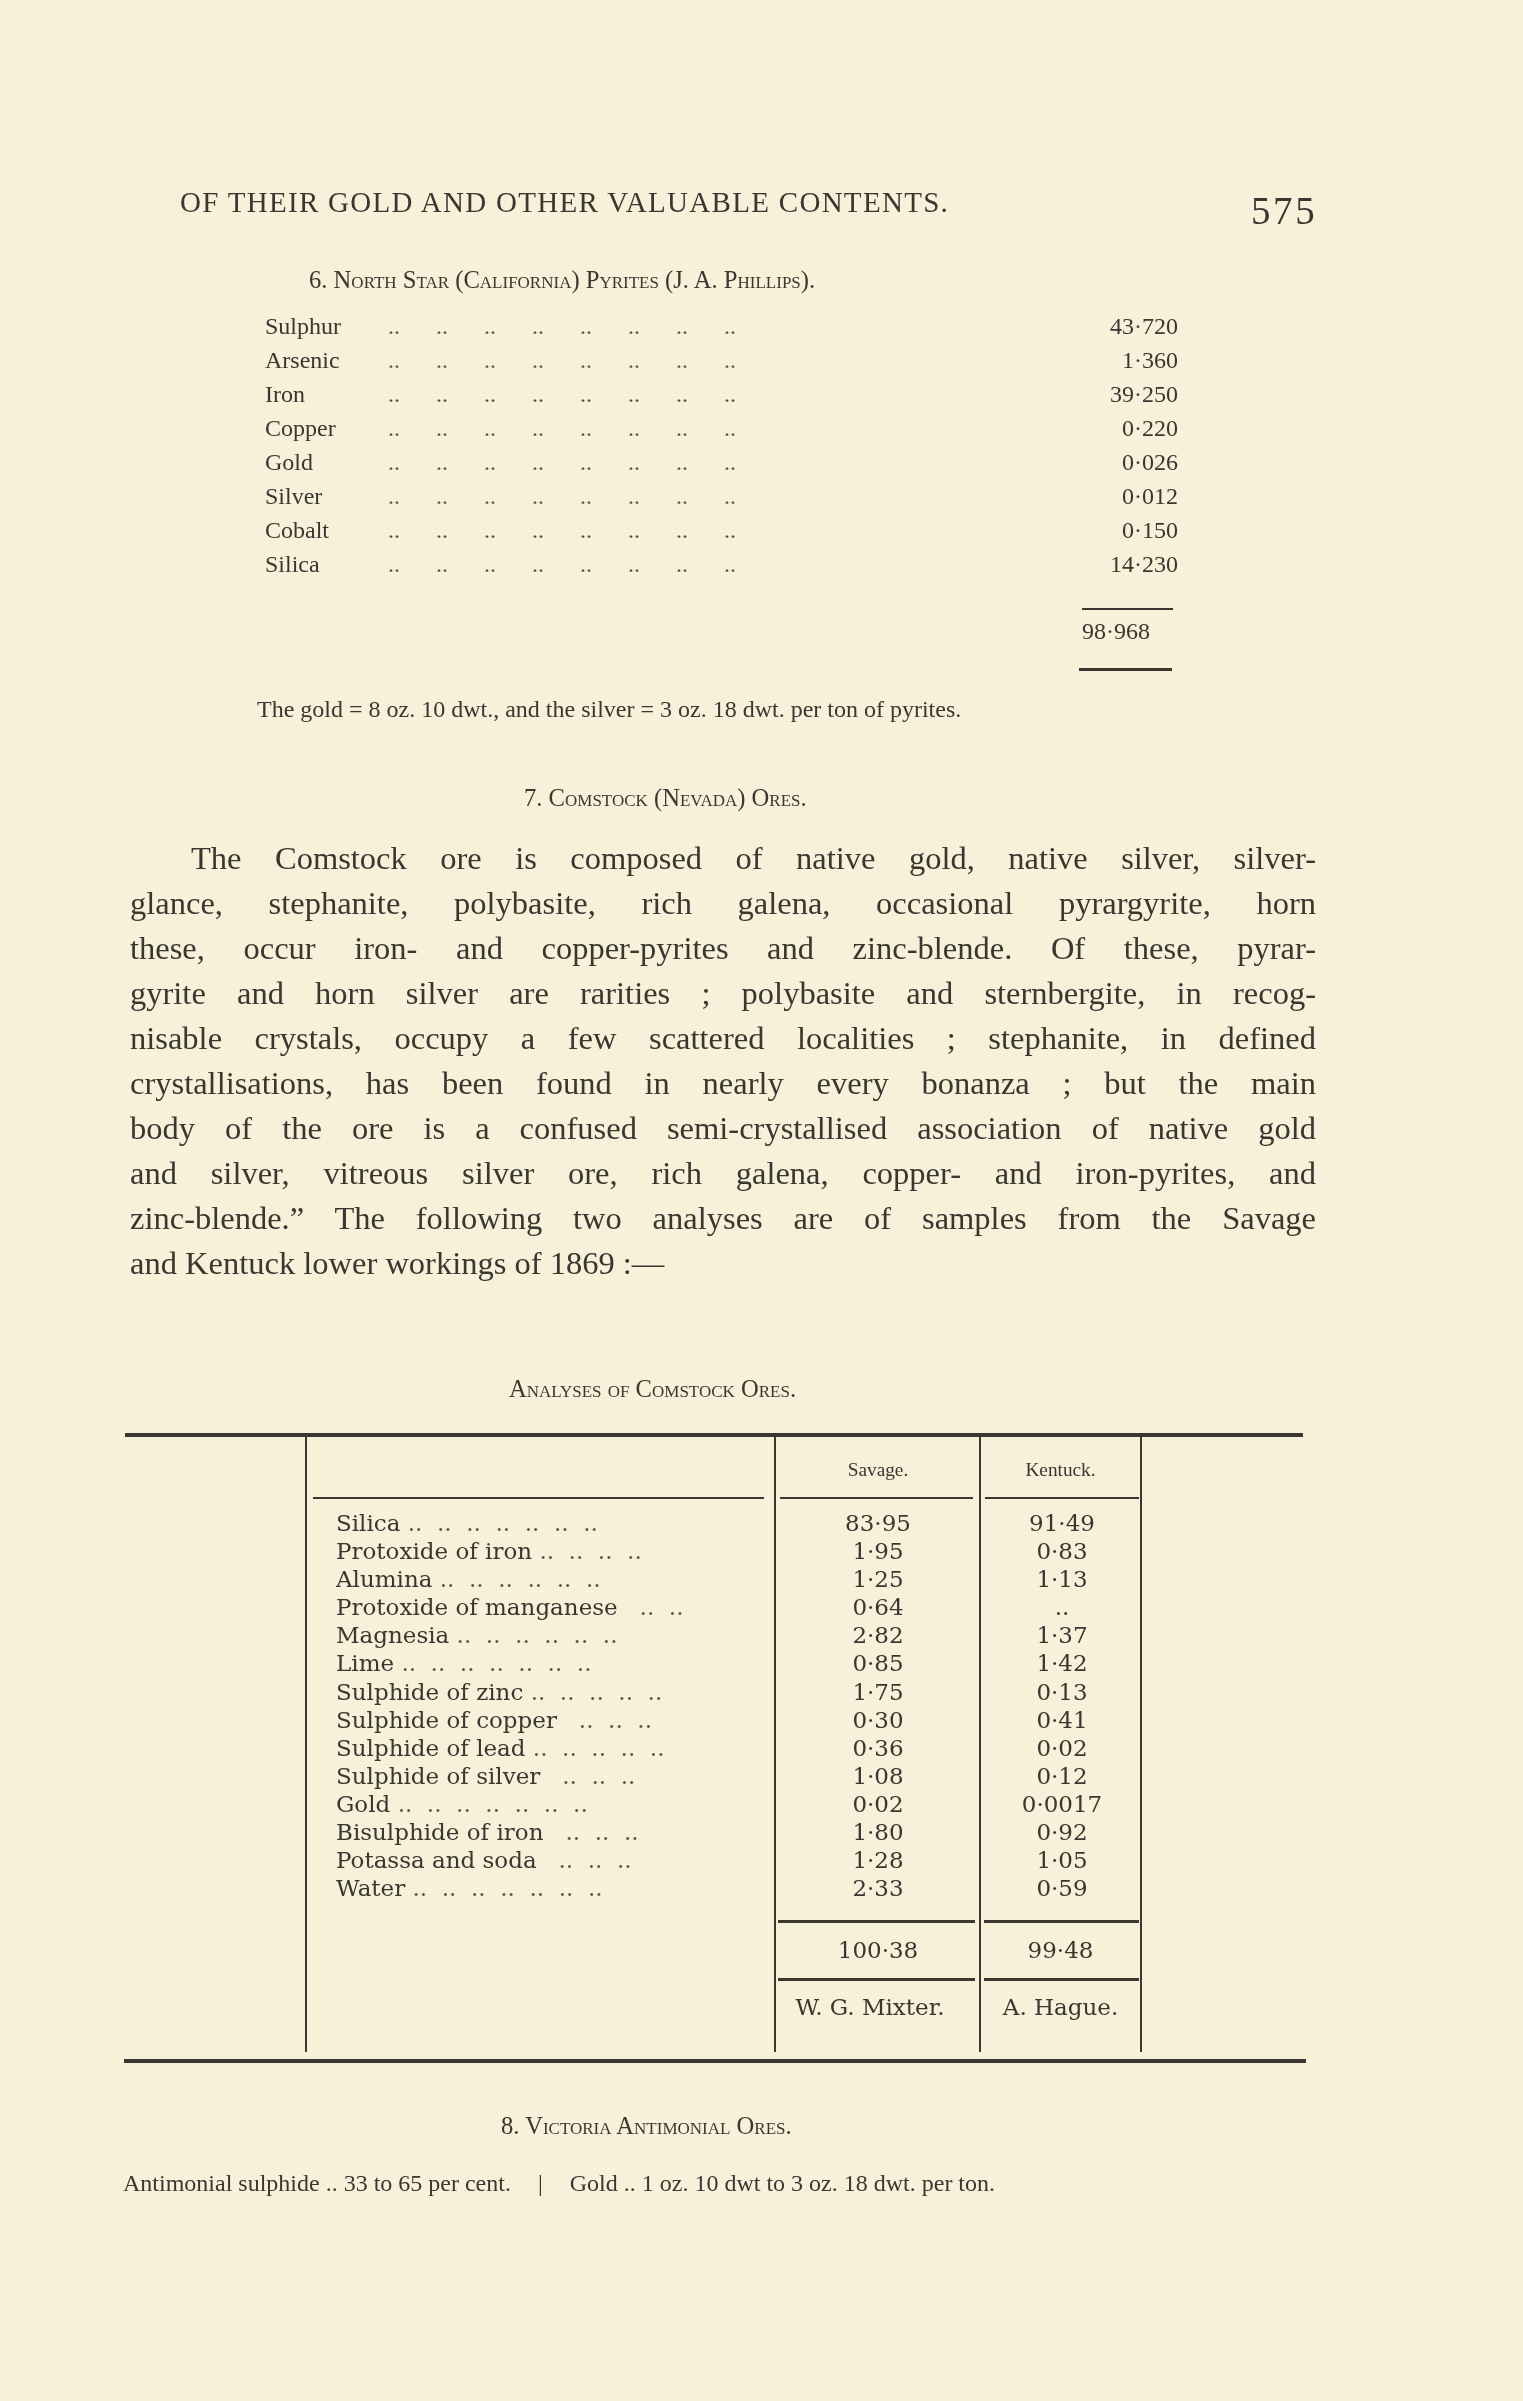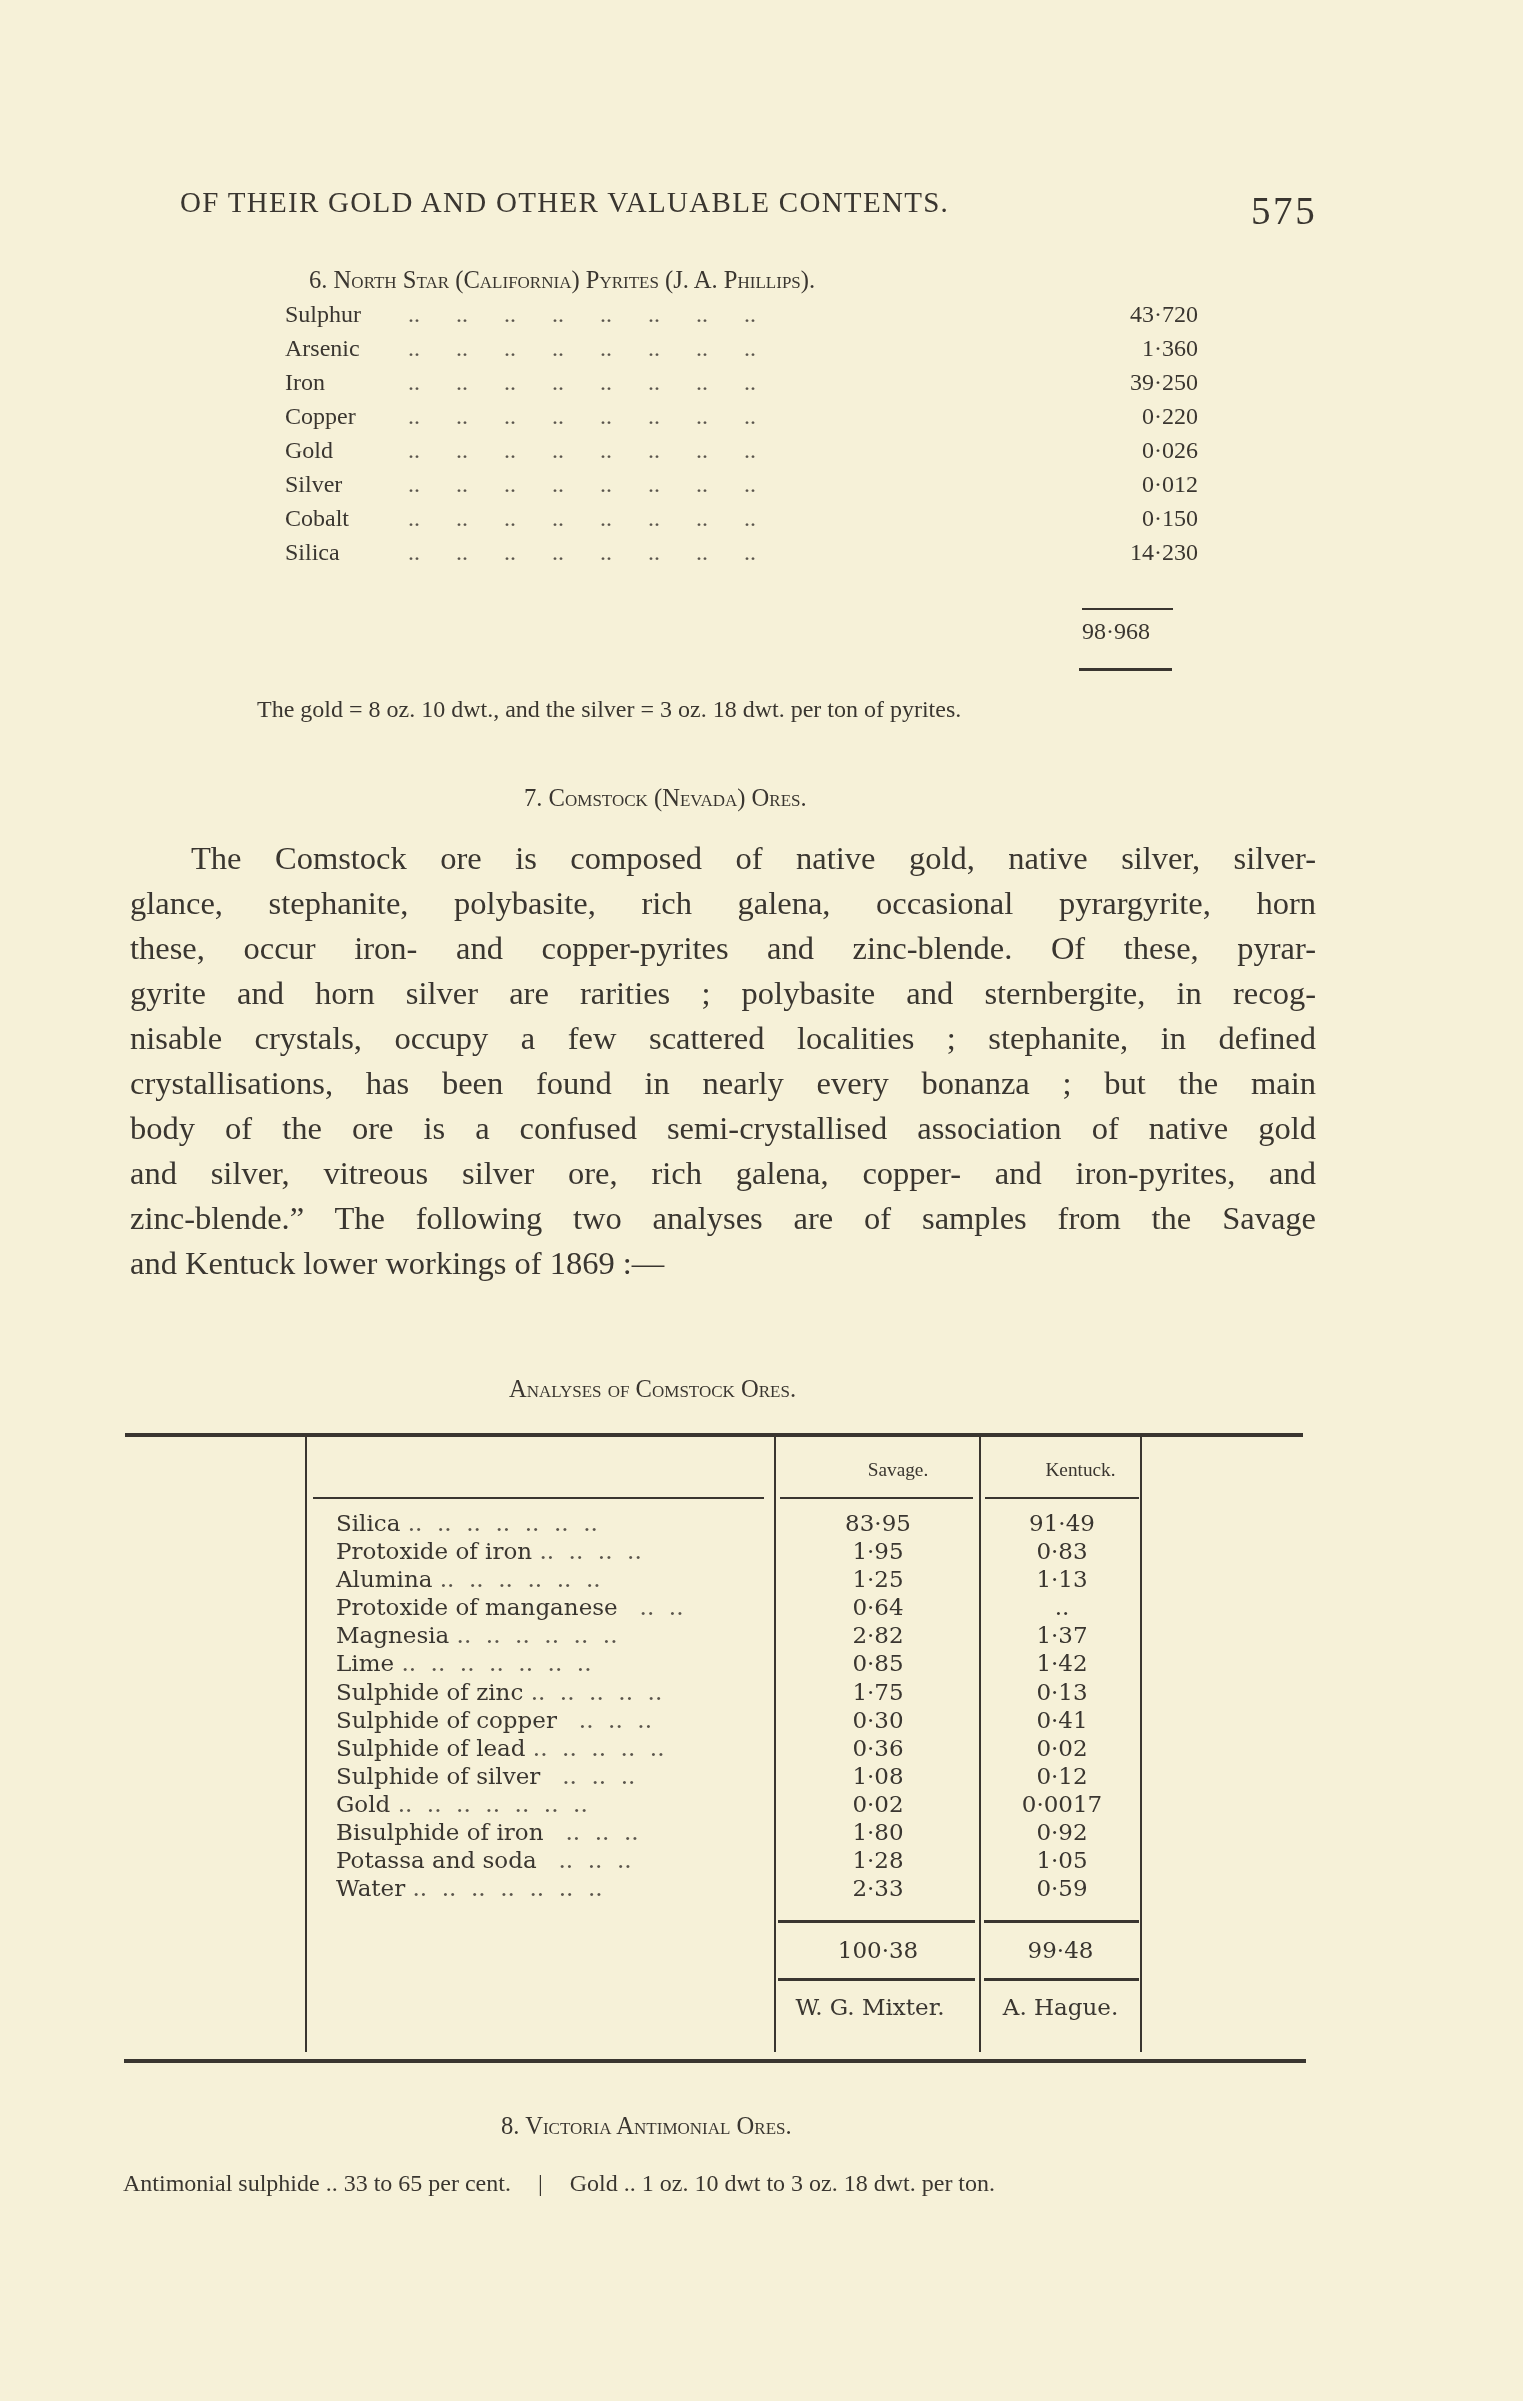--- a/index.html
+++ b/index.html
@@ -24,41 +24,41 @@
   .sec7-title { left:524px; top:784px; font-size:24.6px; }
   .body-para { left:130px; top:836px; width:1186px; font-size:32.5px; line-height:45px; white-space:normal; text-align:justify; }
   .body-line { display:block; white-space:nowrap; text-align:justify; text-align-last:justify; }
   .body-line.last { text-align-last:left; }
   .body-line.first { text-indent:61px; }
   .analyses-title { left:509px; top:1375px; font-size:24.6px; }
   .tbl-rule-top { left:125px; top:1433px; width:1178px; height:4.4px; }
   .tbl-rule-bottom { left:124px; top:2059px; width:1182px; height:4.4px; }
   .vline { position:absolute; width:1.8px; background:#3a3630; }
   .hline { position:absolute; height:1.8px; background:#3a3630; }
-  .hdr { position:absolute; top:1459px; font-size:19.3px; text-align:center;margin-left:20px; }
+  .hdr { position:absolute; top:1459px; font-size:19.3px; text-align:center; }
   .c-row { position:absolute; left:336px; width:808px; height:28px; font-size:23px; font-family:"DejaVu Serif",serif; }
   .c-row .lbl { position:absolute; left:0; top:0; }
   .c-row .v1 { position:absolute; left:439px; width:206px; text-align:center; top:0; }
   .c-row .v2 { position:absolute; left:645px; width:162px; text-align:center; top:0; }
   .c-dots { color:#5a554c; }
   .tot { position:absolute; font-size:23px; text-align:center; font-family:"DejaVu Serif",serif; }
   .sig { position:absolute; font-size:23px; text-align:center; font-family:"DejaVu Serif",serif; }
   .sec8-title { left:501px; top:2112px; font-size:24.6px; }
   .vic-line { left:123px; top:2170px; font-size:24px;text-align:right; }
   .vic-line .sep { display:inline-block; margin:0 21px; }
 </style>
 </head>
 <body>
 
 <div class="abs running-head">OF THEIR GOLD AND OTHER VALUABLE CONTENTS.</div>
 <div class="abs page-num">575</div>
 
 <div class="abs sec6-title sc">6. North Star (California) Pyrites (J. A. Phillips).</div>
 
-<div class="abs ns-table" style="top:301px;margin-left:20px;">
+<div class="abs ns-table" style="top:313px;">
   <div class="ns-row">
     <span class="lbl">Sulphur</span>
     <span class="dots" style="white-space:pre;">..      ..      ..      ..      ..      ..      ..      ..</span>
     <span class="val">43·720</span>
   </div>
   <div class="ns-row">
     <span class="lbl">Arsenic</span>
     <span class="dots" style="white-space:pre;">..      ..      ..      ..      ..      ..      ..      ..</span>
     <span class="val">1·360</span>
   </div>

